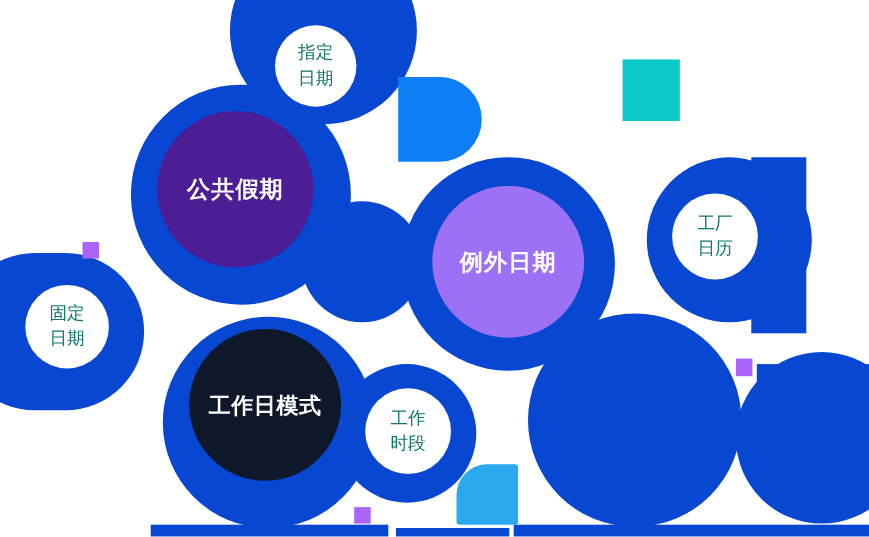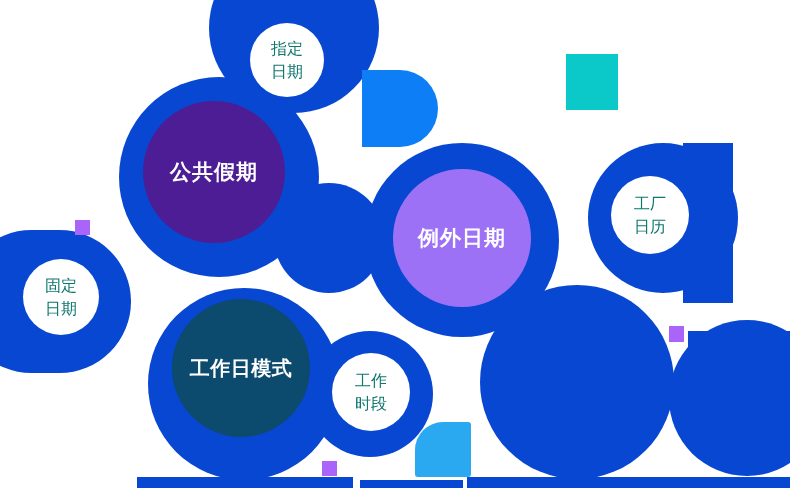--- a/index.html
+++ b/index.html
@@ -27,21 +27,21 @@
   .stem-factory{left:683px;top:143px;width:50px;height:160px;}
   .sidebar-factory{left:688px;top:331px;width:102px;height:18px;}
   .blob-payment{left:669px;top:320px;width:156px;height:156px;}
   .bar1{left:137px;top:477px;width:216px;height:11px;}
   .bar2{left:360px;top:480px;width:103px;height:8px;}
   .bar3{left:467px;top:477px;width:323px;height:11px;}
 
   
   .circle-public{left:143px;top:101px;width:142px;height:142px;background:#4c1d95;}
   .circle-exception{left:393px;top:169px;width:138px;height:138px;background:#9d71f5;font-family:Liberation Serif, serif;}
-  .circle-workday-pattern{left:172px;top:299px;width:138px;height:138px;background:#0c4a6e;text-align:center;}
+  .circle-workday-pattern{left:172px;top:299px;width:138px;height:138px;background:#0f172a;text-align:center;}
   .circle-workday-plan{left:502px;top:308px;width:140px;height:140px;background:#15c6bd;}
   .d-shape{left:362px;top:70px;width:76px;height:77px;background:#0d7ef5;border-radius:0 50% 50% 0;}
   .teal-square{left:566px;top:54px;width:52px;height:56px;background:#0bc9c9;}
   .blue-round-square{left:415px;top:422px;width:56px;height:55px;background:#2aa9f0;border-radius:28px 3px 3px 3px;}
 
   
   .white-circle{background:#ffffff;}
   .c-designated{left:250px;top:23px;width:74px;height:74px;}
   .c-fixed-week{left:292px;top:201px;width:74px;height:74px;}
   .c-fixed-date{left:23px;top:259px;width:76px;height:76px;}

